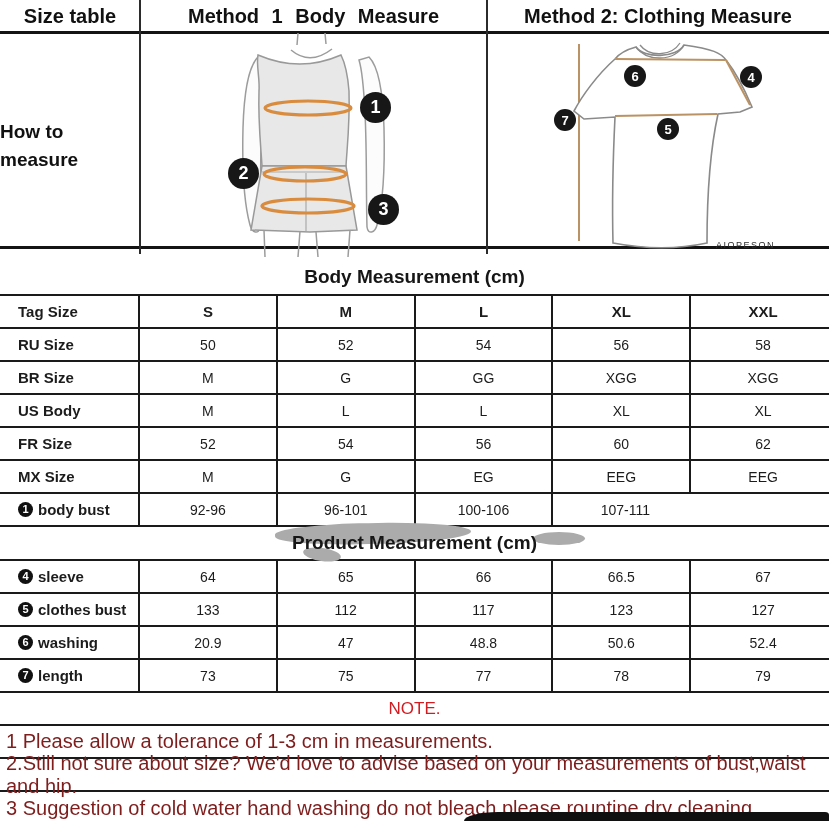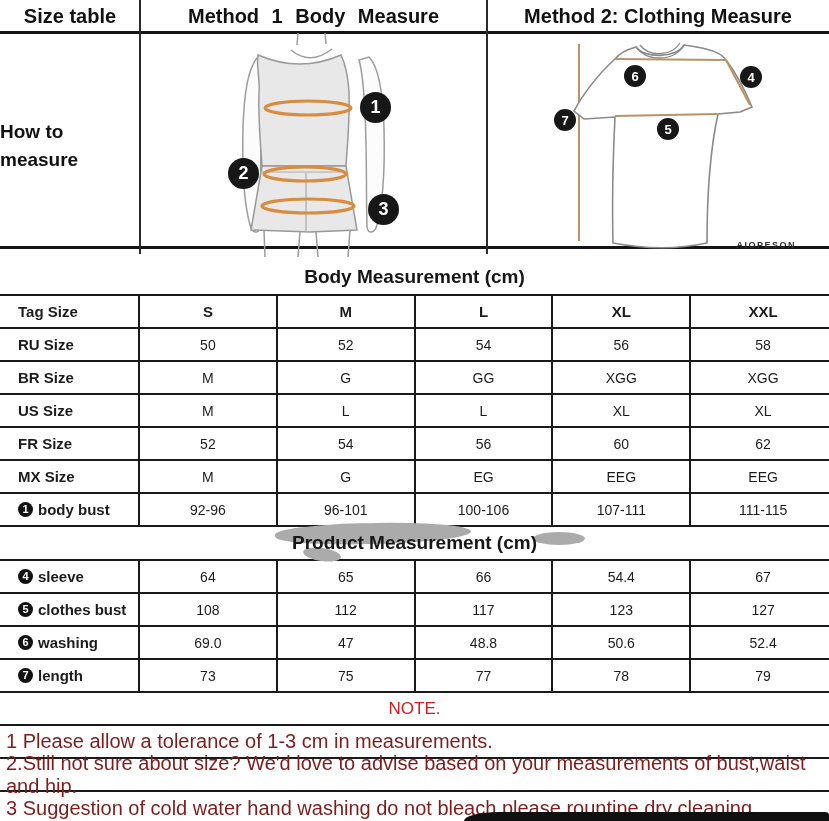--- a/index.html
+++ b/index.html
@@ -21,22 +21,22 @@
   #hdr-m2     { left:487px; width:342px; }
   #how-to { position:absolute; left:0; top:118px; width:140px; 
             font-weight:bold; font-size:19px; line-height:1.45; color:#111; }
   .illu { position:absolute; top:33px; }
   #body-illu  { left:140px; }
   #shirt-illu { left:487px; }
   .marker { position:absolute; background:#171717; color:#fff; border-radius:50%;
             display:flex; align-items:center; justify-content:center; font-weight:bold; }
   .marker.big   { width:31px; height:31px; font-size:18px; }
   .marker.small { width:22px; height:22px; font-size:13px; }
-  #brand { position:absolute; left:716px; top:240px; width:80px; font-size:9px; font-weight:bold;
-           letter-spacing:1.5px; color:#2e2e2e;text-align:right; }
+  #brand { position:absolute; left:716px; top:240px; width:80px; font-size:9px; font-weight:normal;
+           letter-spacing:1.5px; color:#2e2e2e; }
 
   
   .table-title { position:relative; width:829px; text-align:center; font-weight:bold; font-size:19px;
                  border-bottom:2px solid #1a1a1a; display:flex; align-items:center; justify-content:center; }
   #body-title    { height:36px; }
   #product-title { height:34px; }
   .title-text { position:relative; z-index:2; }
   .blob { position:absolute; z-index:1; background:#ababab; }
   #blob1 { left:275px; top:-4px; width:196px; height:21px; border-radius:45% 55% 50% 50%; transform:rotate(-1.5deg); }
   #blob2 { left:533px; top:5px;  width:52px;  height:13px; border-radius:50%; }
@@ -148,21 +148,21 @@
           <span>BR Size</span>
         </div>
       <div class="td">M</div>
       <div class="td">G</div>
       <div class="td">GG</div>
       <div class="td">XGG</div>
       <div class="td">XGG</div>
     </div>
     <div class="tr">
       <div class="td lbl">
-          <span>US Size</span>
+          <span>US Body</span>
         </div>
       <div class="td">M</div>
       <div class="td">L</div>
       <div class="td">L</div>
       <div class="td">XL</div>
       <div class="td">XL</div>
     </div>
     <div class="tr">
       <div class="td lbl">
           <span>FR Size</span>
@@ -185,58 +185,57 @@
     </div>
     <div class="tr">
       <div class="td lbl">
           <span class="disc">1</span>
           <span>body bust</span>
         </div>
       <div class="td">92-96</div>
       <div class="td">96-101</div>
       <div class="td">100-106</div>
       <div class="td">107-111</div>
-      <div class="td">111-115</div>
     </div>
 
     <div class="table-title" id="product-title">
       <div class="blob" id="blob1"></div>
       <div class="blob" id="blob2"></div>
       <div class="blob" id="blob3"></div>
       <span class="title-text">Product Measurement (cm)</span>
     </div>
 
     <div class="tr">
       <div class="td lbl">
           <span class="disc">4</span>
           <span>sleeve</span>
         </div>
       <div class="td">64</div>
       <div class="td">65</div>
       <div class="td">66</div>
-      <div class="td">54.4</div>
+      <div class="td">66.5</div>
       <div class="td">67</div>
     </div>
     <div class="tr">
       <div class="td lbl">
           <span class="disc">5</span>
           <span>clothes bust</span>
         </div>
-      <div class="td">108</div>
+      <div class="td">133</div>
       <div class="td">112</div>
       <div class="td">117</div>
       <div class="td">123</div>
       <div class="td">127</div>
     </div>
     <div class="tr">
       <div class="td lbl">
           <span class="disc">6</span>
           <span>washing</span>
         </div>
-      <div class="td">69.0</div>
+      <div class="td">20.9</div>
       <div class="td">47</div>
       <div class="td">48.8</div>
       <div class="td">50.6</div>
       <div class="td">52.4</div>
     </div>
     <div class="tr">
       <div class="td lbl">
           <span class="disc">7</span>
           <span>length</span>
         </div>

